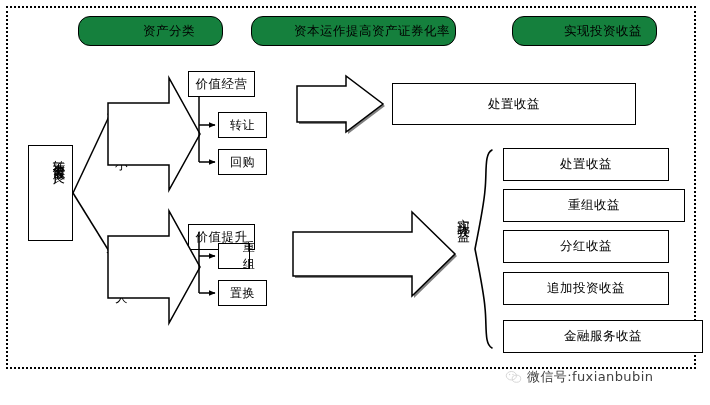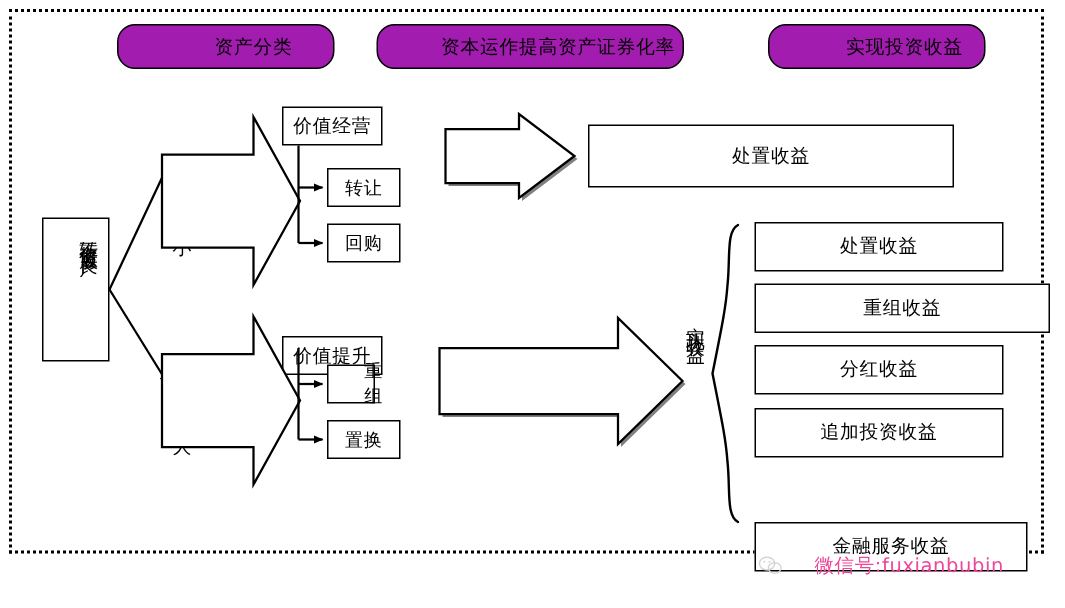--- a/index.html
+++ b/index.html
@@ -27,21 +27,21 @@
     height: 363px;
     border: 2px dotted #000;
     box-sizing: border-box;
   }
   
   .rrect {
     position: absolute;
     box-sizing: border-box;
     border: 1.4px solid #000;
     border-radius: 12px;
-    background: #a21caf;
+    background: #15803d;
     display: flex;
     align-items: center;
     justify-content: center;
     font-size: 12.5px;
     color: #000;
     letter-spacing: 0.5px;
     padding-left: 37px;
   }
   .rect {
     position: absolute;
@@ -93,22 +93,22 @@
     letter-spacing: 1px;
     white-space: pre-line;
   }
   
   #watermark {
     position: absolute;
     left: 505px;
     top: 368px;
     display: flex;
     align-items: center;
-    gap: 21px;
-    color: #ec4899;
+    gap: 5px;
+    color: #404040;
     font-size: 13px;
     letter-spacing: 0.4px;
   }
   #watermark .wm-icon {
     width: 17px; height: 14px;
   }
 </style>
 </head>
 <body>
 
@@ -149,27 +149,27 @@
   <div class="rect small" style="left:218px; top:280px; width:49px; height:26px;">置换</div>
 
   <div class="arrow-text" style="left:304px; top:240px; width:92px; text-align:center;">金融服务</div>
 
   <div class="rect" style="left:392px; top:83px; width:244px; height:42px;">处置收益</div>
 
   <div class="vtext" style="left:457px; top:208px;">实现收益</div>
 
   <div class="rect" style="left:503px; top:148px; width:166px; height:33px;">处置收益</div>
 
-  <div class="rect" style="left:503px; top:189px; width:197px; height:33px;">重组收益</div>
+  <div class="rect" style="left:503px; top:189px; width:182px; height:33px;">重组收益</div>
 
   <div class="rect" style="left:503px; top:230px; width:166px; height:33px;">分红收益</div>
 
   <div class="rect" style="left:503px; top:272px; width:166px; height:33px;">追加投资收益</div>
 
-  <div class="rect" style="left:503px; top:320px; width:182px; height:33px;margin-top:28px;">金融服务收益</div>
+  <div class="rect" style="left:503px; top:320px; width:200px; height:33px;">金融服务收益</div>
 
   <svg id="vec" viewBox="0 0 710 405">
     <defs>
       <marker id="tri" markerWidth="7" markerHeight="7" refX="6" refY="3.2" orient="auto" markerUnits="userSpaceOnUse">
         <path d="M0,0.4 L6.6,3.2 L0,6.0 Z" fill="#000"></path>
       </marker>
     </defs>
 
     <line x1="73" y1="193" x2="112" y2="110" stroke="#000" stroke-width="1.5" marker-end="url(#tri)"></line>
     <line x1="73" y1="193" x2="112" y2="256" stroke="#000" stroke-width="1.5" marker-end="url(#tri)"></line>

